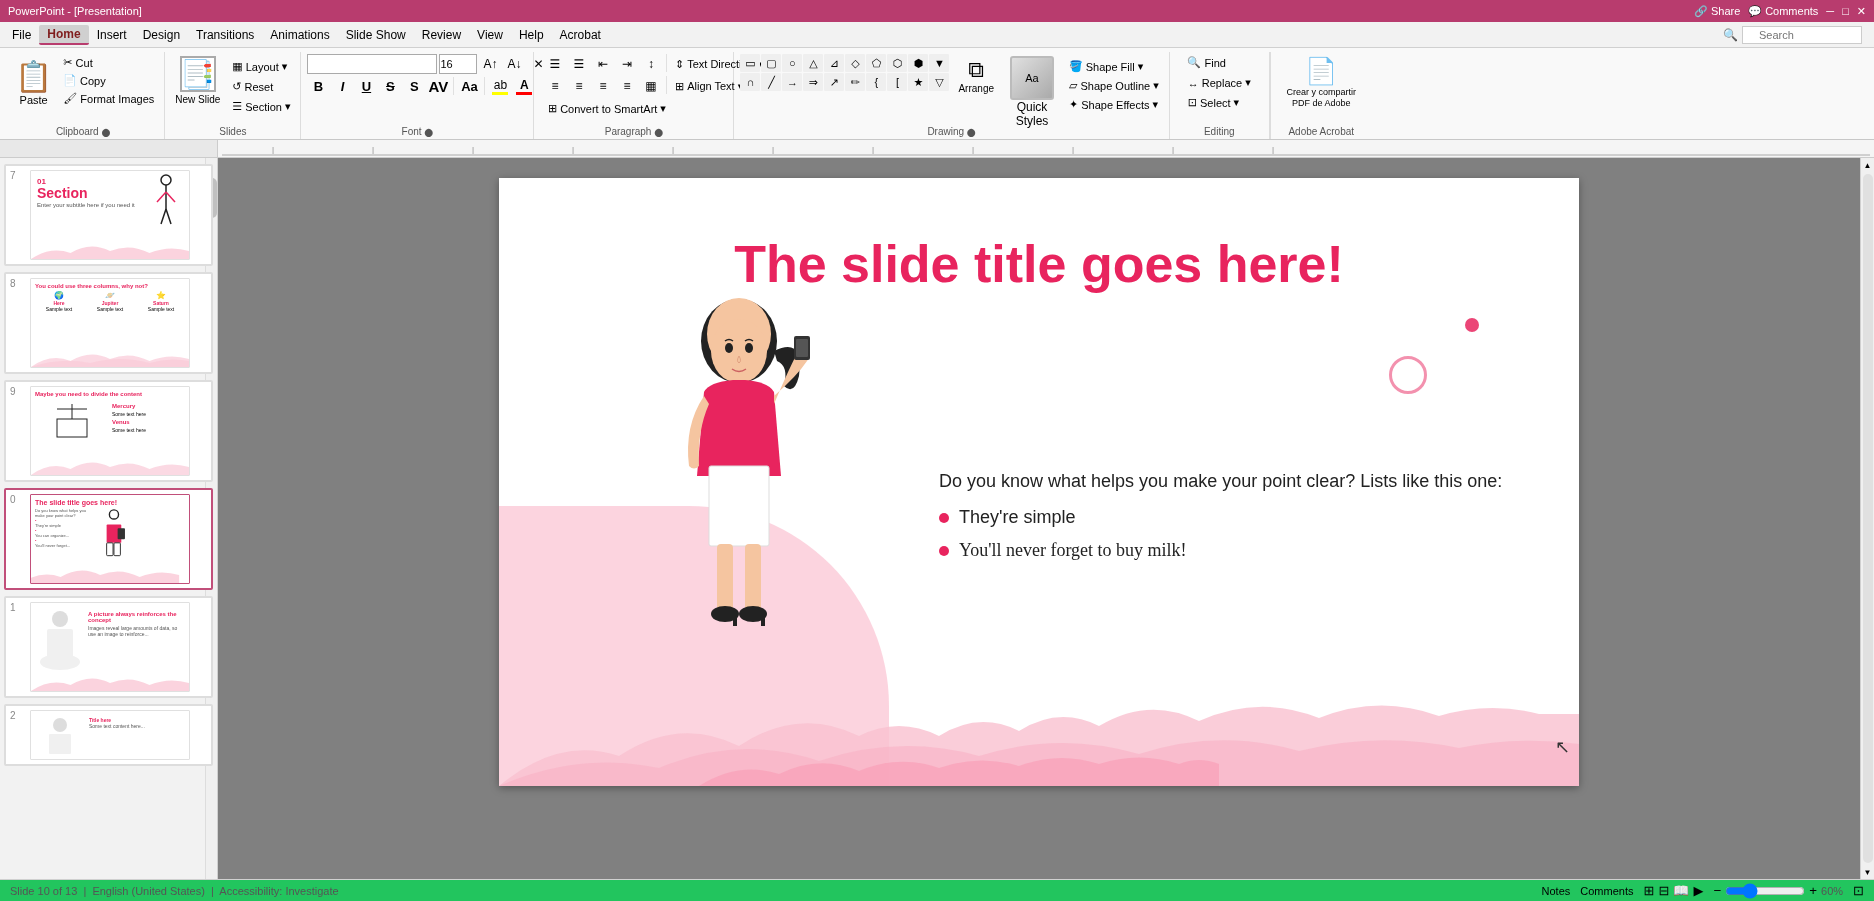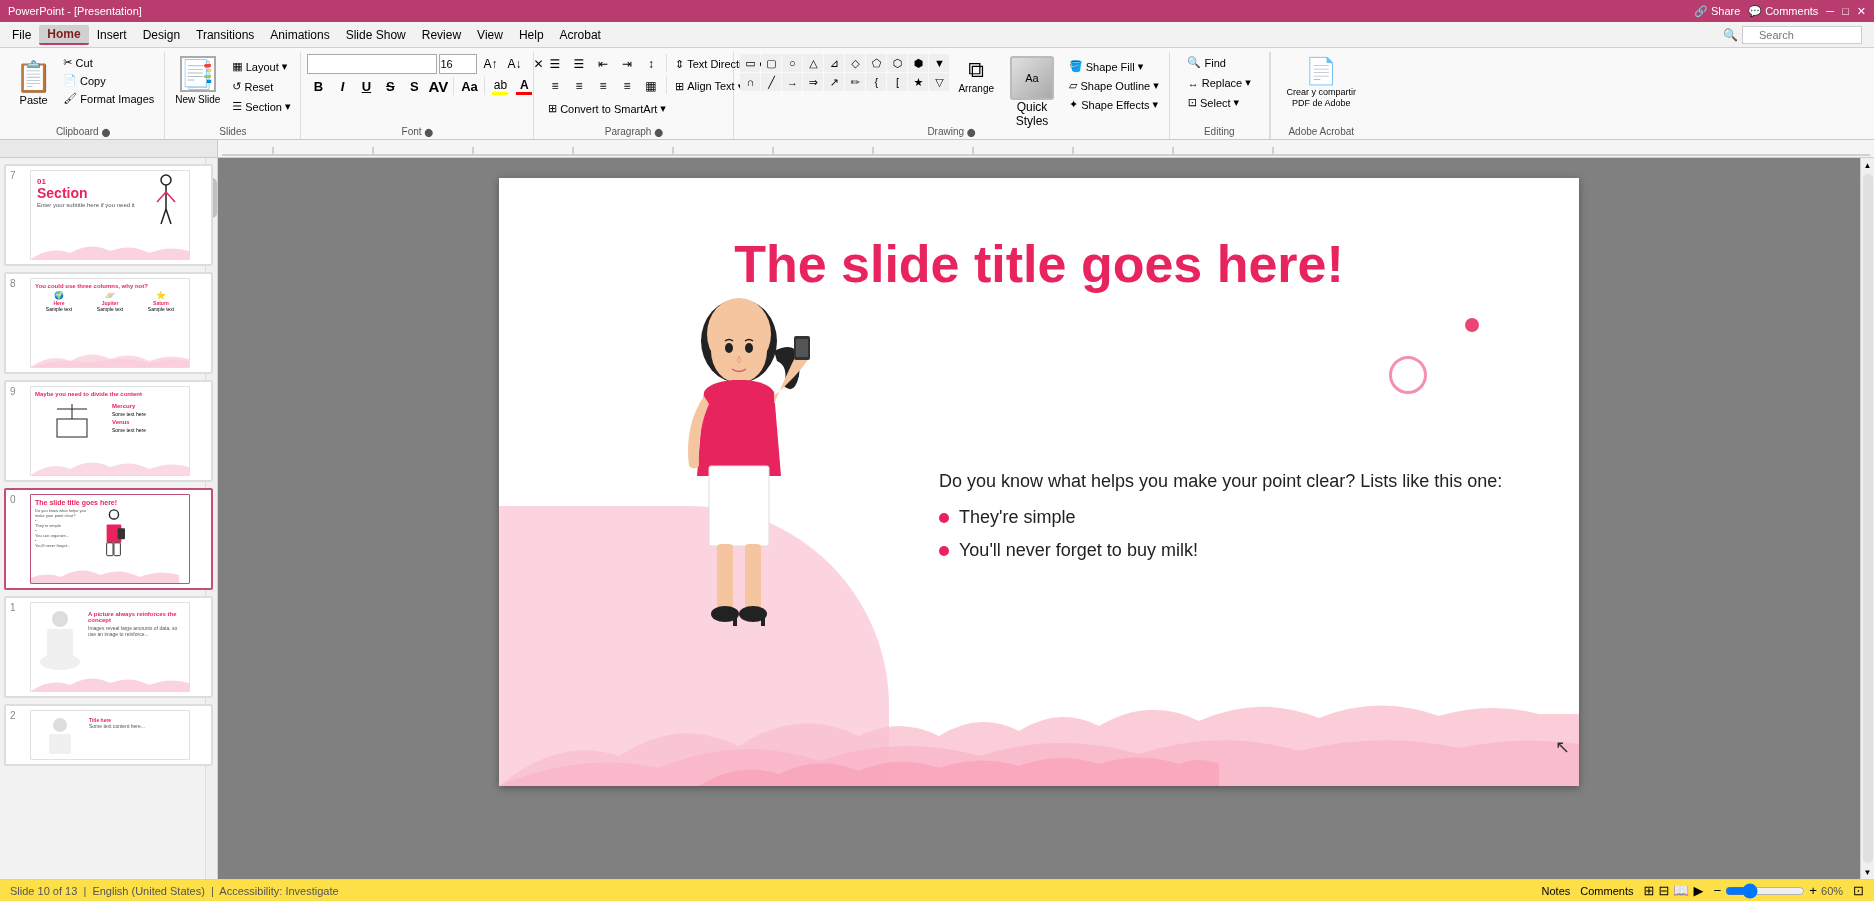--- a/index.html
+++ b/index.html
@@ -40,21 +40,21 @@
     .shape-btn { width: 20px; height: 18px; border: 1px solid transparent; cursor: pointer; display: flex; align-items: center; justify-content: center; font-size: 11px; border-radius: 1px; }
 
     
     .slide-panel { width: 218px; background: #f2f2f2; border-right: 1px solid #d0d0d0; overflow-y: auto; padding: 6px 4px; display: flex; flex-direction: column; gap: 6px; }
     .slide-thumb { background: white; border: 2px solid transparent; cursor: pointer; border-radius: 2px; padding: 4px; display: flex; gap: 6px; align-items: flex-start; font-size: 9px; position: relative; }
     .slide-thumb.active { border-color: #c14f7a; }
     .slide-num { color: #888; font-size: 10px; min-width: 14px; }
     .thumb-preview { width: 160px; height: 90px; background: white; border: 1px solid #e0e0e0; border-radius: 1px; overflow: hidden; position: relative; flex-shrink: 0; }
 
     
-    .status-bar { height: 22px; background: #fde047; border-top: 1px solid #d0d0d0; display: flex; align-items: center; justify-content: space-between; padding: 0 10px; font-size: 11px; color: #555; }
+    .status-bar { height: 22px; background: #22c55e; border-top: 1px solid #d0d0d0; display: flex; align-items: center; justify-content: space-between; padding: 0 10px; font-size: 11px; color: #555; }
     .status-right { display: flex; align-items: center; gap: 10px; }
 
     .app-body { display: flex; flex-direction: column; height: calc(901px - 22px - 26px - 92px); }
 
     .separator { width: 1px; background: #e0e0e0; height: 18px; margin: 0 2px; }
 
     
     .adobe-group { display: flex; flex-direction: column; align-items: center; padding: 4px 8px; border-left: 1px solid #ddd; }
 
   </style>
@@ -561,21 +561,21 @@
           </svg>
         </div>
 
         <div style="position:absolute;top:290px;left:440px;right:60px;font-size:18px;color:#222;line-height:1.55;font-family:Arial,sans-serif;">
           <div>Do you know what helps you make your point clear? Lists like this one:</div>
           <ul style="list-style:none;padding:0;margin:8px 0;">
             <li style="display:flex;align-items:baseline;gap:10px;margin:5px 0;">
               <span style="width:10px;height:10px;background:#e8245e;border-radius:50%;display:inline-block;flex-shrink:0;margin-top:4px;"></span>
               <span>They're simple</span>
             </li>
-            <li style="display:flex;align-items:baseline;gap:10px;margin:5px 0;">
+            <li style="display:flex;align-items:baseline;gap:10px;margin:5px 0;font-family:Liberation Serif, serif;">
               <span style="width:10px;height:10px;background:#e8245e;border-radius:50%;display:inline-block;flex-shrink:0;margin-top:4px;"></span>
               <span>You'll never forget to buy milk!</span>
             </li>
           </ul>
         </div>
 
         <div style="position:absolute;top:558px;left:1056px;width:12px;height:20px;font-size:18px;color:#333;">↖</div>
 
       </div>
     </div>

